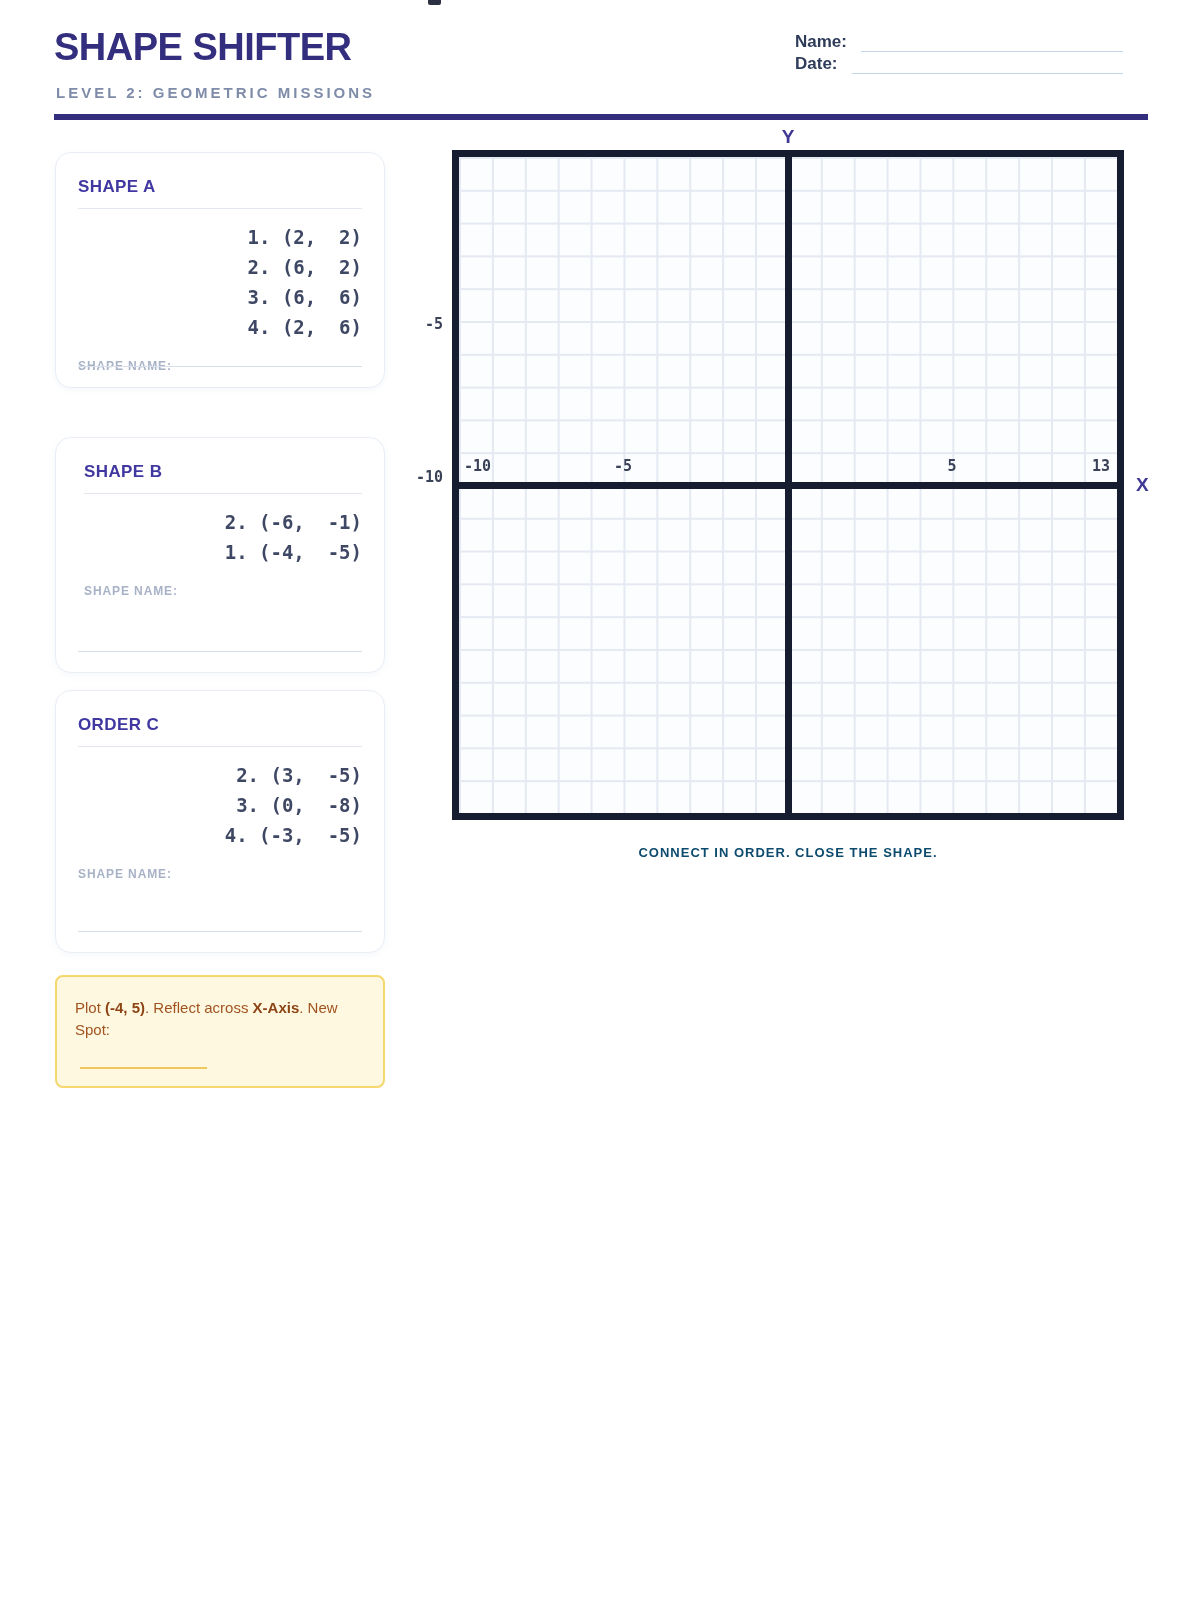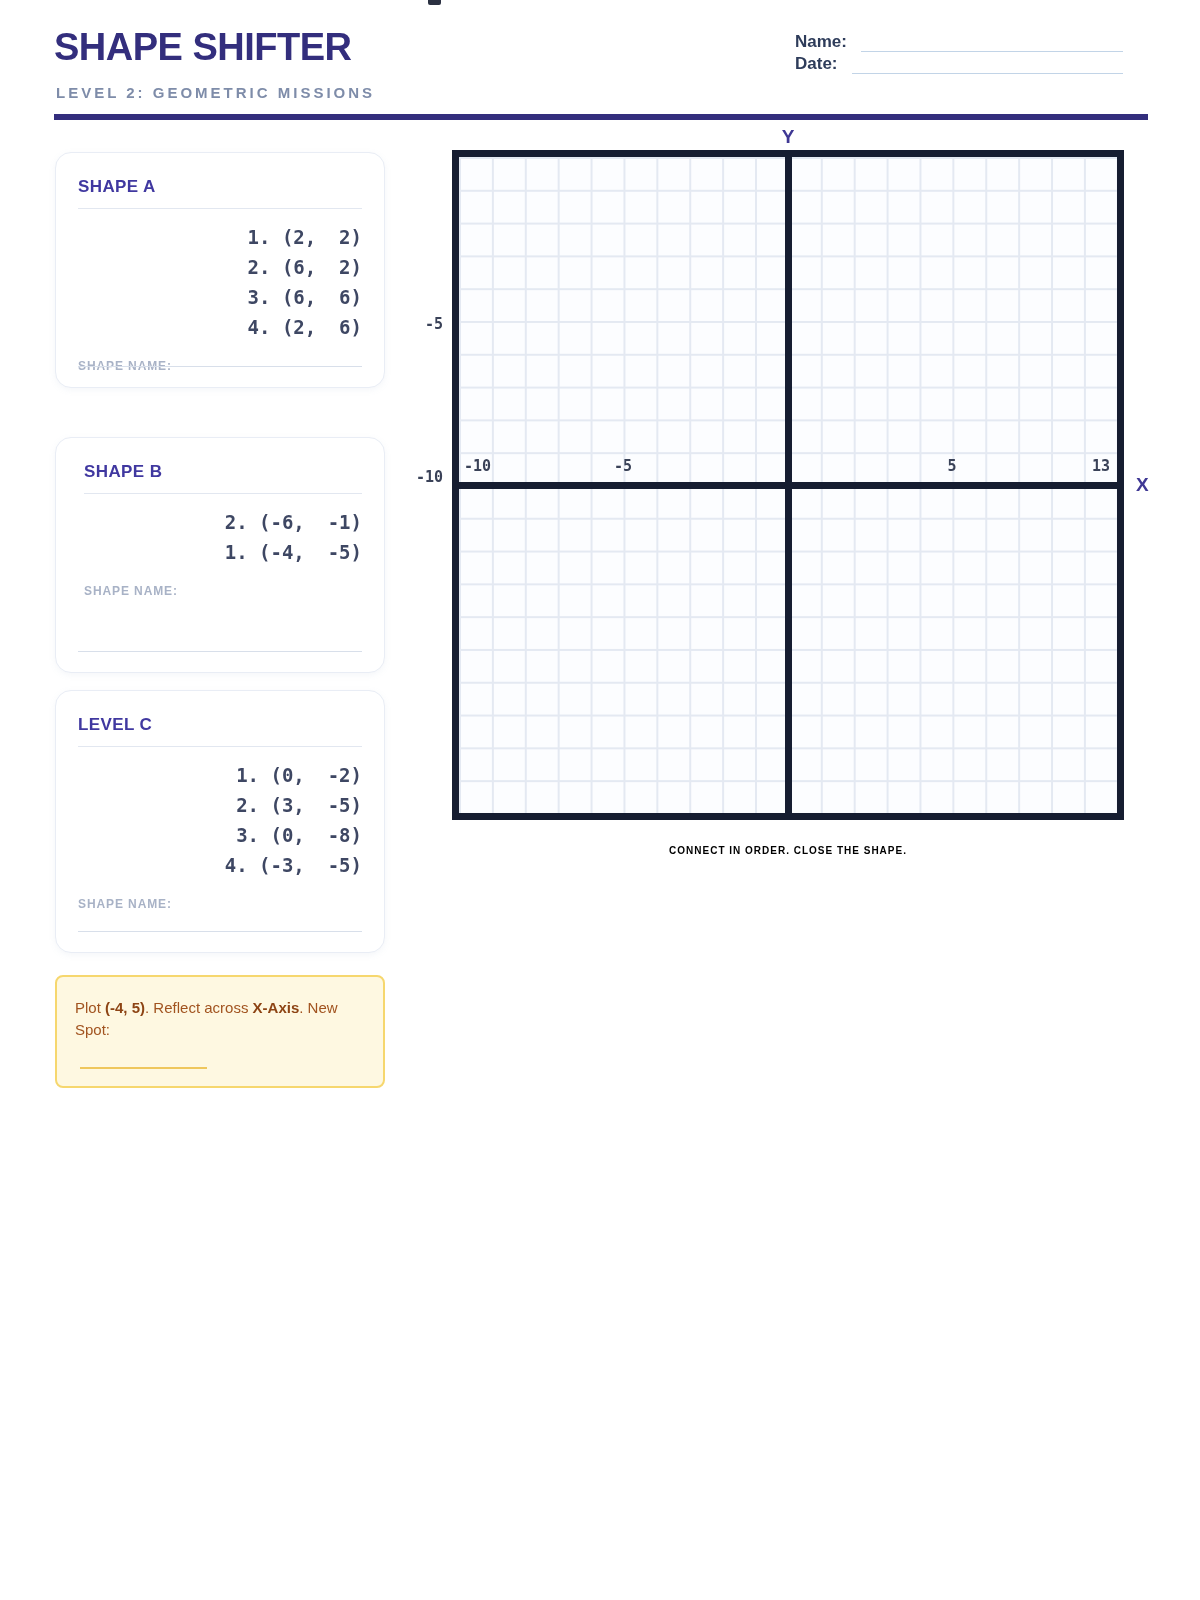--- a/index.html
+++ b/index.html
@@ -91,22 +91,22 @@
   .tx-p10 { right:7px; top:300px; }
   .ty-n5  { left:-45px; top:165px; width:36px; text-align:right; }
   .ty-n10 { left:-53px; top:318px; width:44px; text-align:right; }
   .axis-letter {
     position:absolute; font-size:19px; font-weight:700; color:#3f3894;
   }
   .axis-y { left:320px; top:-24px; width:32px; text-align:center; }
   .axis-x { left:684px; top:324px; }
   .grid-instruction {
     position:absolute; left:452px; top:845px; width:672px;
-    text-align:center; font-size:10px; font-weight:700;
-    letter-spacing:1px; color:#000000;
+    text-align:center; font-size:13px; font-weight:700;
+    letter-spacing:1px; color:#0c4a6e;
   }
 </style>
 </head>
 <body>
 
 <div class="top-mark"></div>
 
 <div class="title">SHAPE SHIFTER</div>
 <div class="subtitle">LEVEL 2: GEOMETRIC MISSIONS</div>
 
@@ -141,24 +141,23 @@
   <div class="card-rule"></div>
   <div class="coords">
     <div class="coord-line">2. (-6,  -1)</div>
     <div class="coord-line">1. (-4,  -5)</div>
   </div>
   <div class="shape-name-label">SHAPE NAME:</div>
   <div class="write-line"></div>
 </div>
 
 <div class="card card-c">
-  <div class="card-title">LEVEL C</div>
+  <div class="card-title">ORDER C</div>
   <div class="card-rule"></div>
   <div class="coords">
-    <div class="coord-line">1. (0,  -2)</div>
     <div class="coord-line">2. (3,  -5)</div>
     <div class="coord-line">3. (0,  -8)</div>
     <div class="coord-line">4. (-3,  -5)</div>
   </div>
   <div class="shape-name-label">SHAPE NAME:</div>
   <div class="write-line"></div>
 </div>
 
 <div class="challenge">
   <div class="challenge-text">

